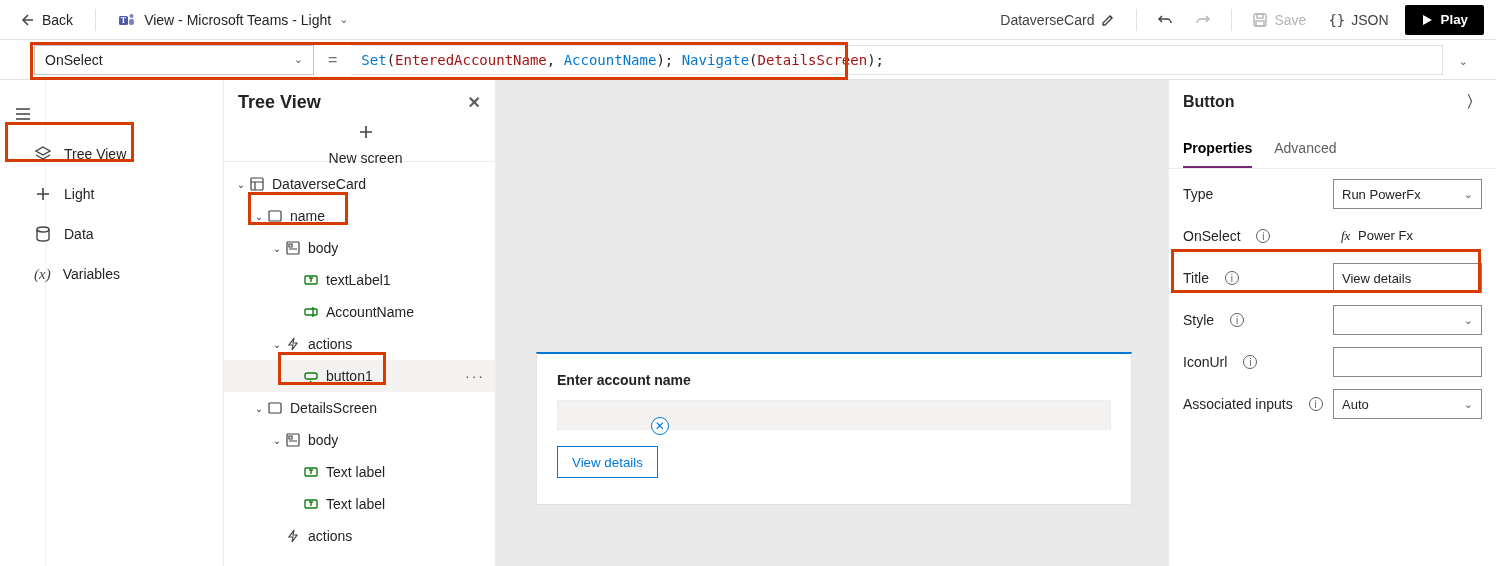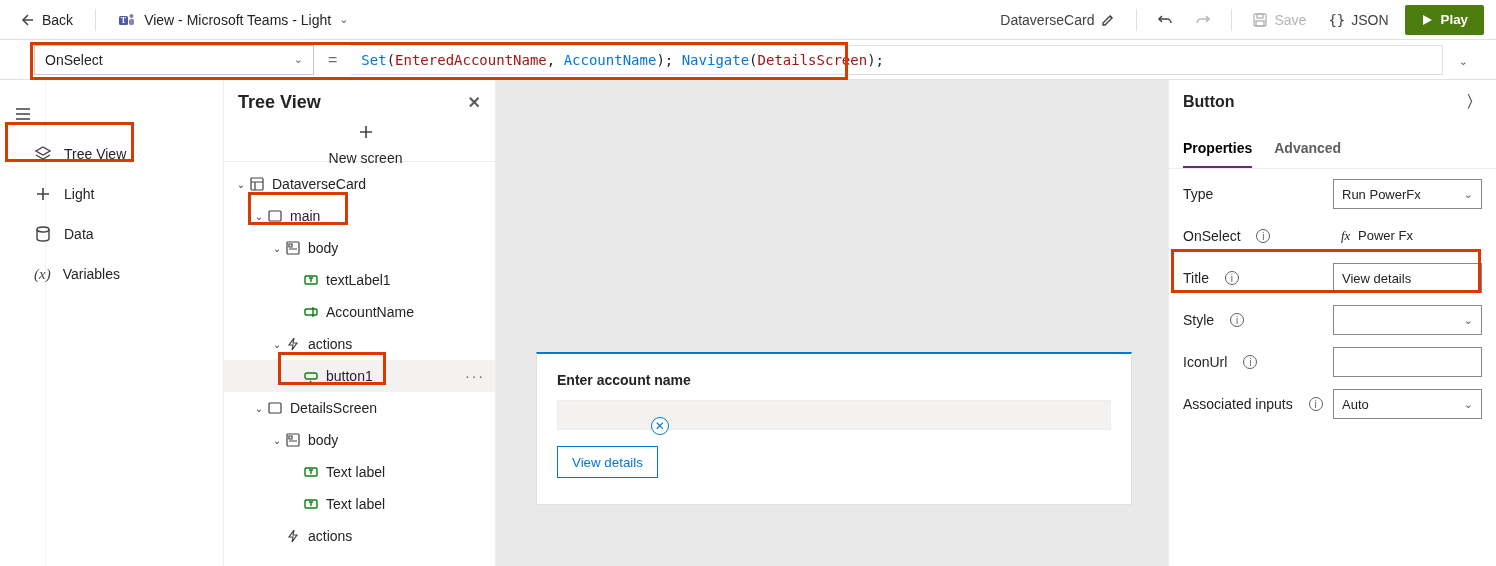--- a/index.html
+++ b/index.html
@@ -7,21 +7,21 @@
   
   
   .topbar { height: 40px; display: flex; align-items: center; padding: 0 12px; border-bottom: 1px solid #e1e1e1; }
   .tb-left { display: flex; align-items: center; gap: 12px; }
   .tb-back { display: flex; align-items: center; gap: 8px; cursor: pointer; padding: 4px 6px; text-align: right; }
   .tb-divider { width: 1px; height: 22px; background: #e1e1e1; margin: 0 4px; }
   .tb-view { display: flex; align-items: center; gap: 8px; padding: 4px 6px; cursor: pointer; }
   .tb-right { margin-left: auto; display: flex; align-items: center; gap: 10px; }
   .tb-item { display: flex; align-items: center; gap: 6px; padding: 4px 6px; color: #424242; }
   .tb-item.disabled { color: #b5b5b5; }
-  .play-btn { background: #4d7c0f; color: #fff; border: none; height: 30px; padding: 0 16px; display: flex; align-items: center; gap: 8px; font-weight: 600; cursor: pointer; border-radius: 2px; }
+  .play-btn { background: #000000; color: #fff; border: none; height: 30px; padding: 0 16px; display: flex; align-items: center; gap: 8px; font-weight: 600; cursor: pointer; border-radius: 2px; }
   
   
   .formulabar { height: 40px; display: flex; align-items: center; padding: 0 28px 0 34px; gap: 8px; border-bottom: 1px solid #e1e1e1; position: relative; }
   .prop-dd { width: 280px; height: 30px; border: 1px solid #c6c6c6; display: flex; align-items: center; padding: 0 10px; justify-content: space-between; background: #fff; }
   .eq { color: #6e6e6e; font-size: 16px; padding: 0 6px; }
   .formula-input { flex: 1; height: 30px; border: 1px solid #e1e1e1; border-left: none; display: flex; align-items: center; padding: 0 10px; font-family: Consolas, monospace; font-size: 14px; }
   .formula-input .fn { color: #0078d4; }
   .formula-input .arg { color: #a31515; }
   .formula-input .id { color: #0078d4; }
   .formula-expand { margin-left: 8px; color: #424242; }
@@ -251,21 +251,21 @@
           </span>
         <span class="tree-label">DataverseCard</span>
       </div>
       <div class="tree-row ind-1">
         <span class="tree-toggle">⌄</span>
         <span class="tree-icon">
             <svg width="14" height="14" viewBox="0 0 14 14" fill="none" stroke="#424242" stroke-width="1.2">
               <rect x="1" y="2" width="12" height="10" rx="1"></rect>
             </svg>
           </span>
-        <span class="tree-label">main</span>
+        <span class="tree-label">name</span>
       </div>
       <div class="tree-row ind-2">
         <span class="tree-toggle">⌄</span>
         <span class="tree-icon">
             <svg width="14" height="14" viewBox="0 0 14 14" fill="none" stroke="#424242" stroke-width="1.2">
               <rect x="1" y="1" width="12" height="12" rx="1"></rect>
               <path d="M3 3h3v3H3zM3 8h8"></path>
             </svg>
           </span>
         <span class="tree-label">body</span>
@@ -377,21 +377,21 @@
     </div>
   </div>
 
   <div class="props">
     <div class="props-header">
       <span>Button</span>
       <span style="cursor:pointer;color:#605e5c">〉</span>
     </div>
     <div class="props-tabs">
       <div class="props-tab active">Properties</div>
-      <div class="props-tab" style="font-weight:700;color:#605e5c">Advanced</div>
+      <div class="props-tab" style="font-weight:400;color:#605e5c">Advanced</div>
     </div>
     <div class="props-body">
       <div class="prop-row">
         <div class="prop-label">
             <span>Type</span>
           </div>
         <div class="prop-control">
             <div class="ctl">
               <span>Run PowerFx</span>
               <span class="chev">⌄</span>

